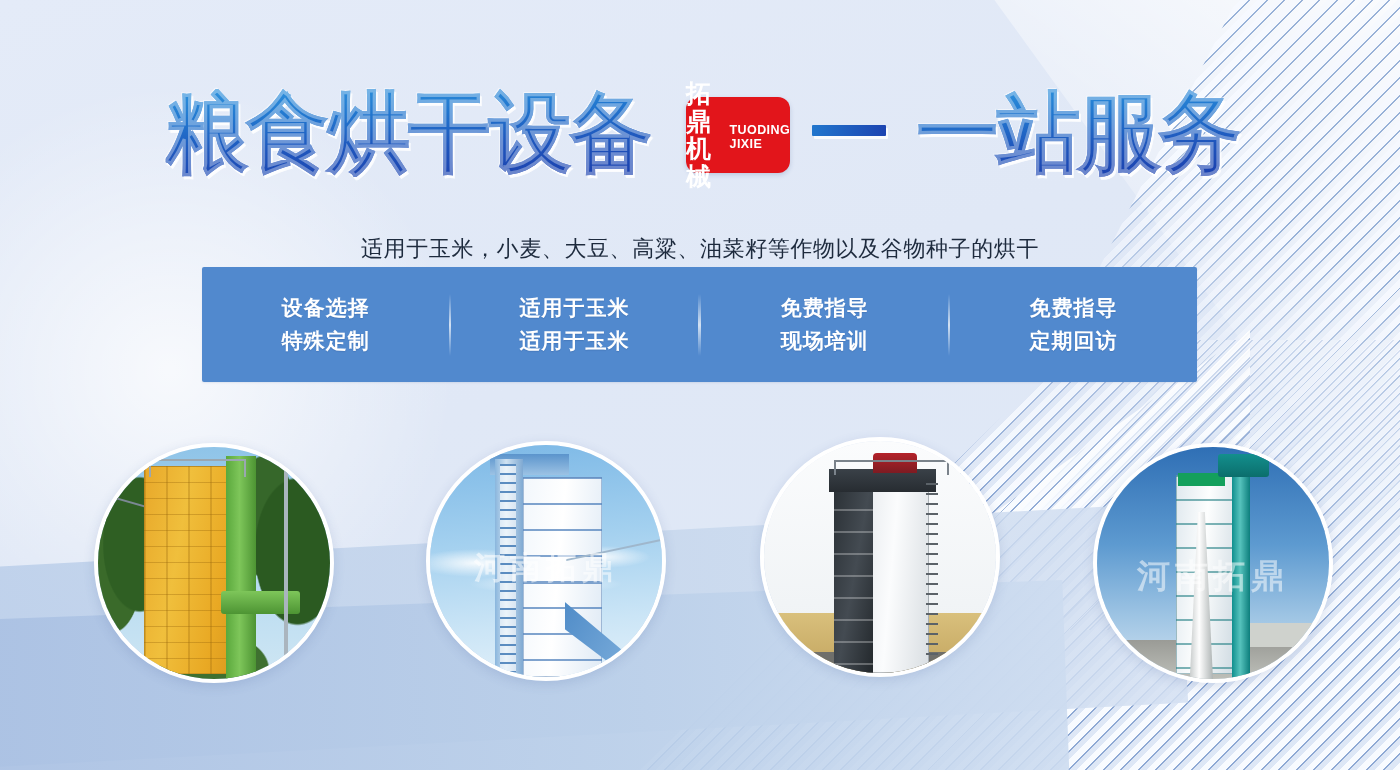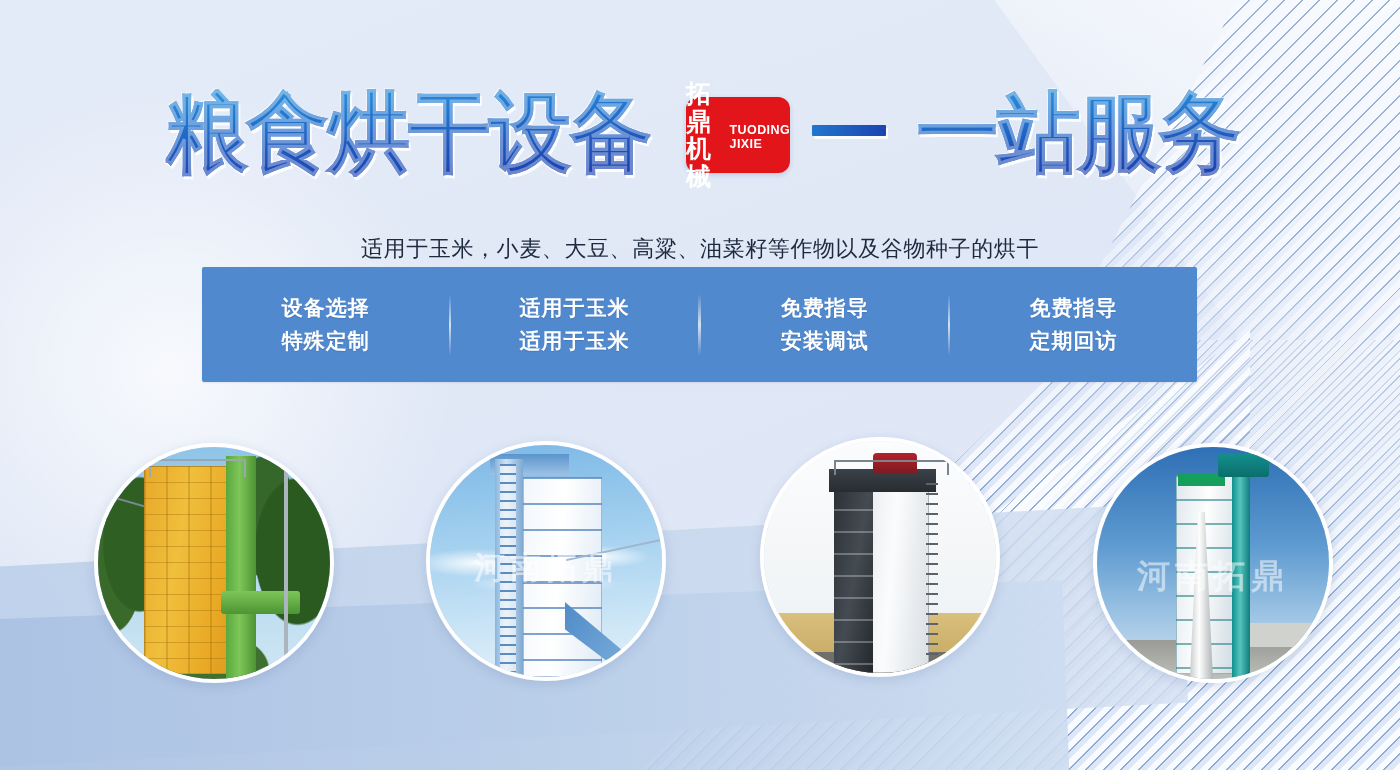--- a/index.html
+++ b/index.html
@@ -269,21 +269,21 @@
     </div>
     <div class="divider"></div>
     <div class="feature">
       <span>适用于玉米</span>
       <span>适用于玉米</span>
     </div>
     <div class="divider"></div>
     <div class="divider"></div>
     <div class="feature">
       <span>免费指导</span>
-      <span>安装调试</span>
+      <span>现场培训</span>
     </div>
     <div class="divider"></div>
     <div class="feature">
       <span>免费指导</span>
       <span>定期回访</span>
     </div>
   </div>
 
   <div class="photos">
 

